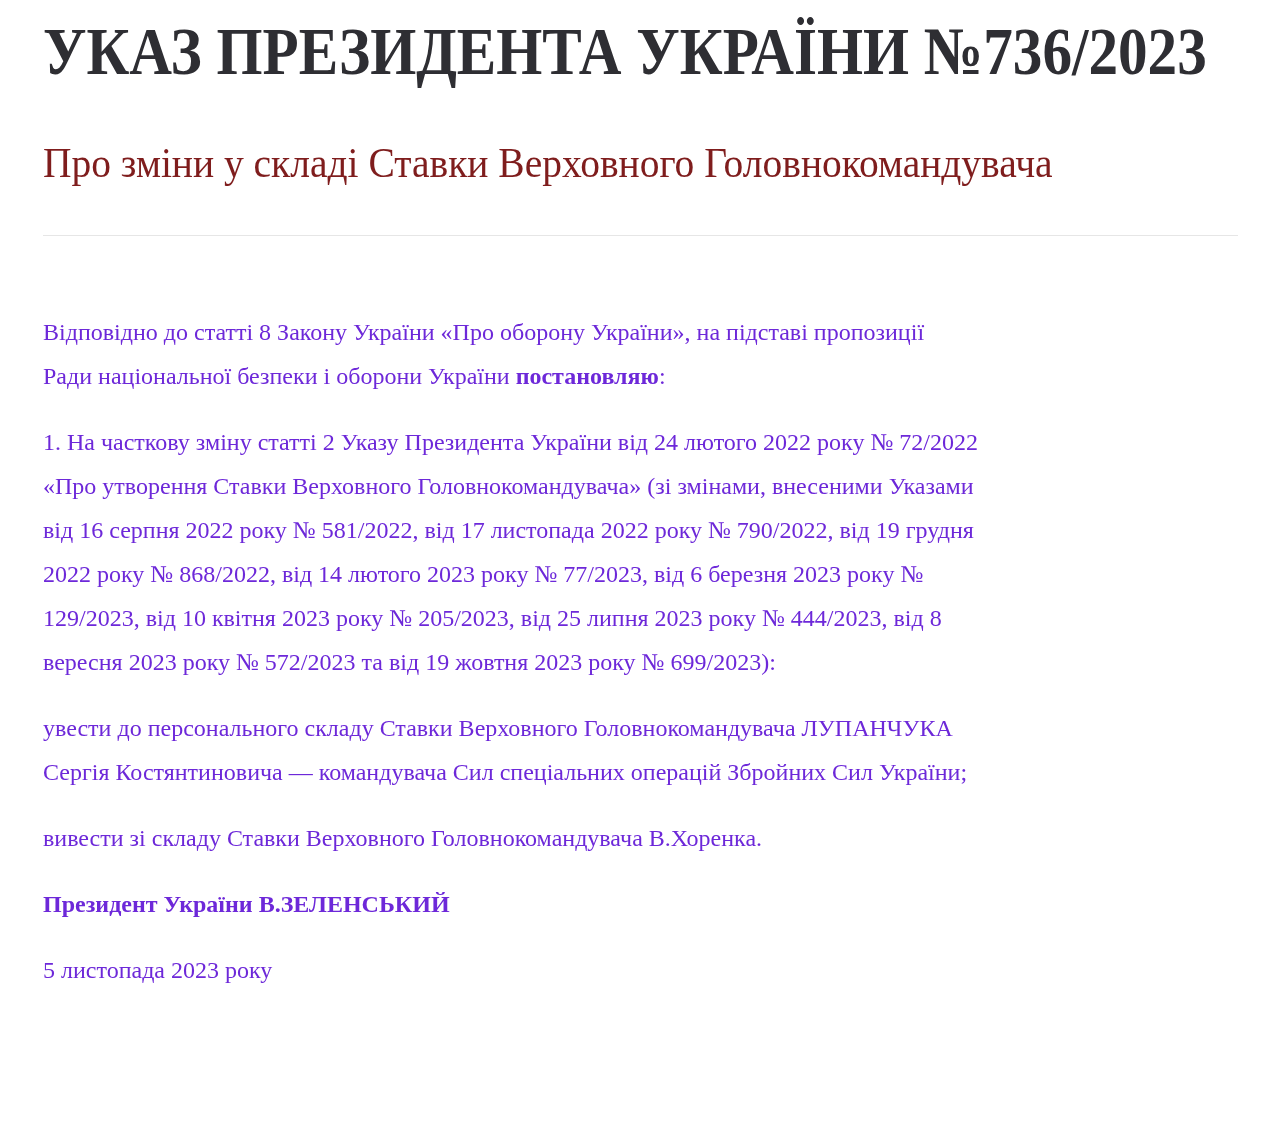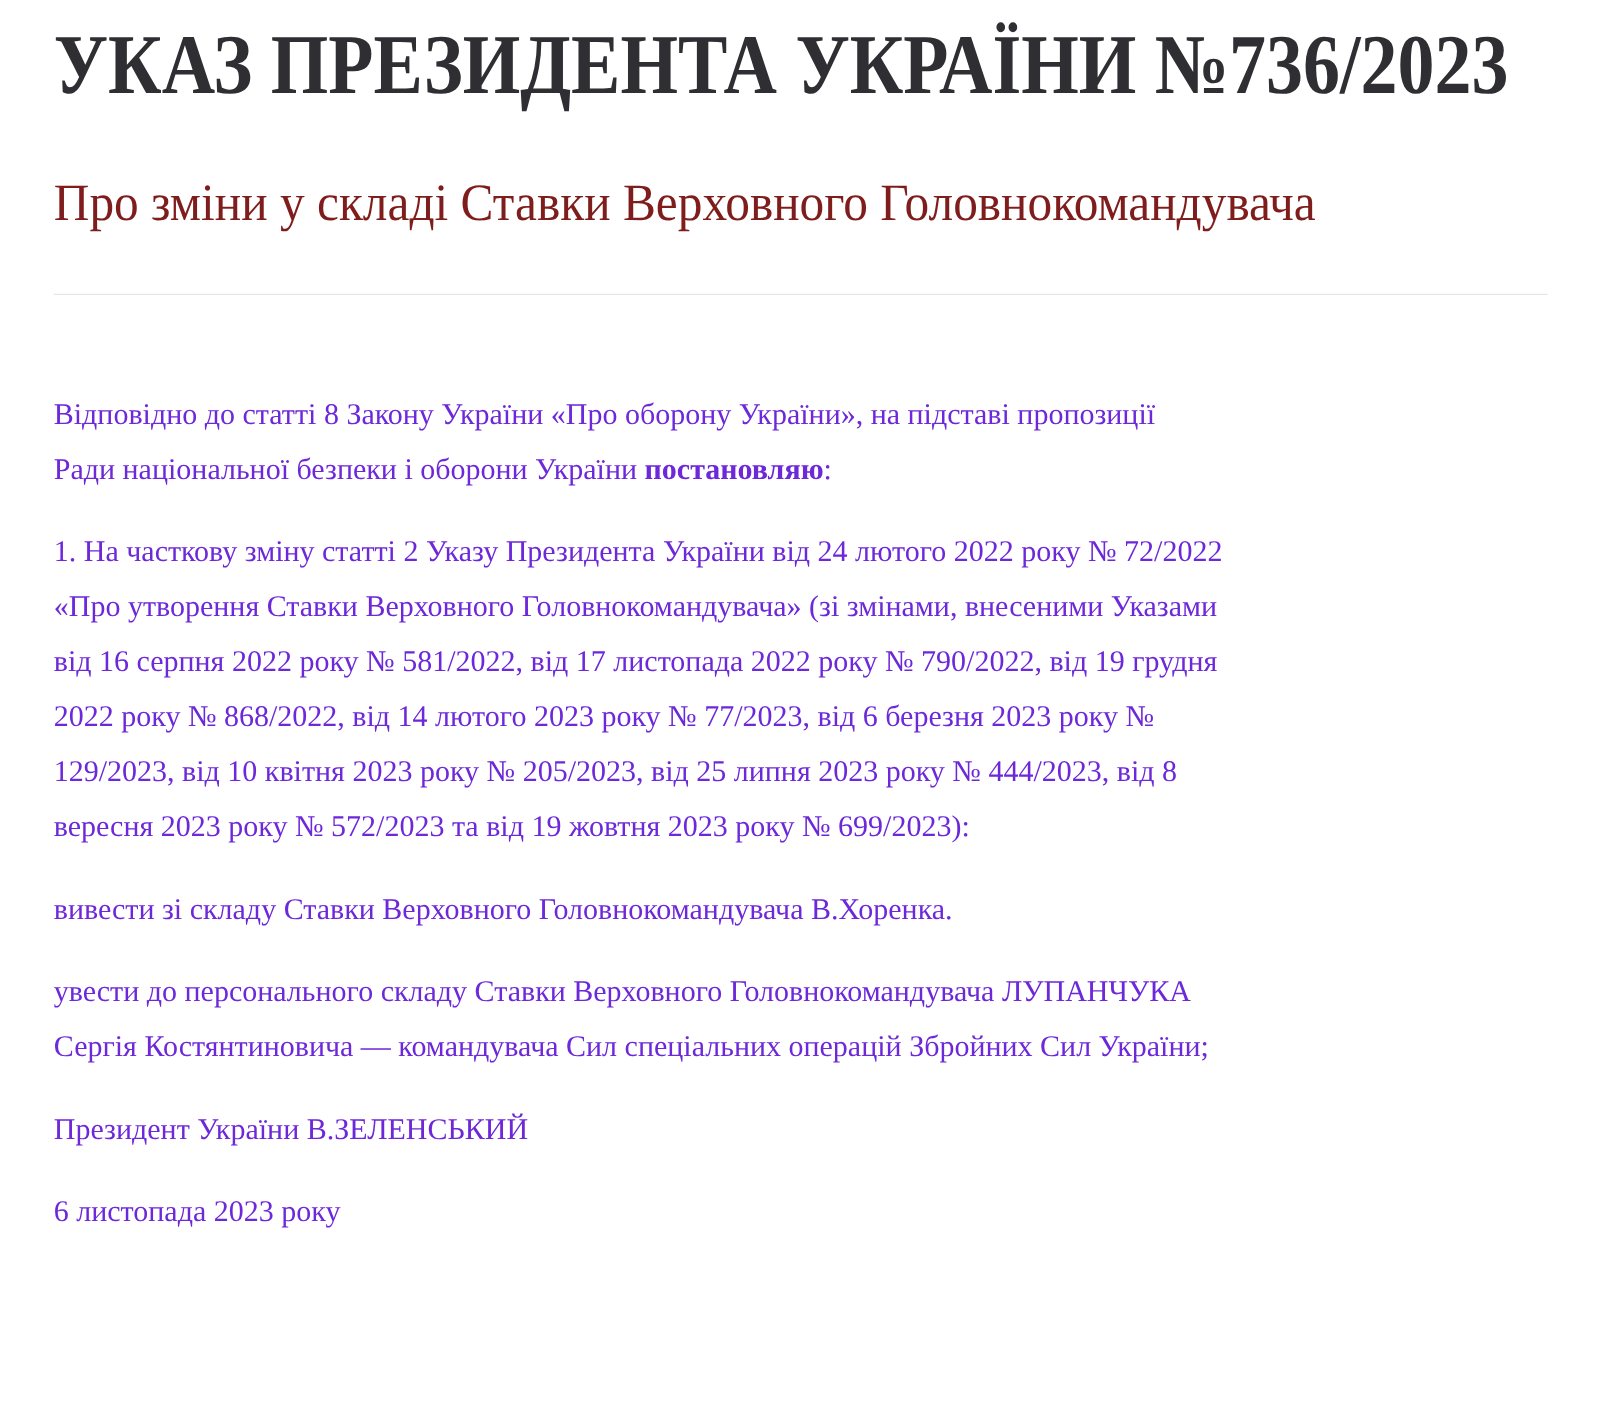--- a/index.html
+++ b/index.html
@@ -62,43 +62,43 @@
   .doc-body p {
     margin: 22px 0;
   }
   .doc-body p:first-child {
     margin-top: 0;
   }
   .bold {
     font-weight: 700;
   }
   .signature {
-    font-weight: 400;
+    font-weight: 700;
   }
 </style>
 </head>
 <body>
 
 <main class="doc">
 
   <h1 class="doc-title"><span class="condensed">УКАЗ ПРЕЗИДЕНТА УКРАЇНИ №736/2023</span></h1>
 
   <h2 class="doc-subtitle"><span class="condensed">Про зміни у складі Ставки Верховного Головнокомандувача</span></h2>
 
   <hr class="divider">
 
   <div class="doc-body">
 
     <p><span>Відповідно до статті 8 Закону України «Про оборону України», на підставі пропозиції Ради національної безпеки і оборони України </span><span class="bold">постановляю</span><span>:</span></p>
 
     <p>1. На часткову зміну статті 2 Указу Президента України від 24 лютого 2022 року № 72/2022 «Про утворення Ставки Верховного Головнокомандувача» (зі змінами, внесеними Указами від 16 серпня 2022 року № 581/2022, від 17 листопада 2022 року № 790/2022, від 19 грудня 2022 року № 868/2022, від 14 лютого 2023 року № 77/2023, від 6 березня 2023 року № 129/2023, від 10 квітня 2023 року № 205/2023, від 25 липня 2023 року № 444/2023, від 8 вересня 2023 року № 572/2023 та від 19 жовтня 2023 року № 699/2023):</p>
 
+    <p>увести до персонального складу Ставки Верховного Головнокомандувача ЛУПАНЧУКА Сергія Костянтиновича — командувача Сил спеціальних операцій Збройних Сил України;</p>
+
     <p>вивести зі складу Ставки Верховного Головнокомандувача В.Хоренка.</p>
-
-    <p>увести до персонального складу Ставки Верховного Головнокомандувача ЛУПАНЧУКА Сергія Костянтиновича — командувача Сил спеціальних операцій Збройних Сил України;</p>
 
 
     <p class="signature">Президент України В.ЗЕЛЕНСЬКИЙ</p>
 
-    <p>6 листопада 2023 року</p>
+    <p>5 листопада 2023 року</p>
 
   </div>
 </main>
 
 </body></html>

